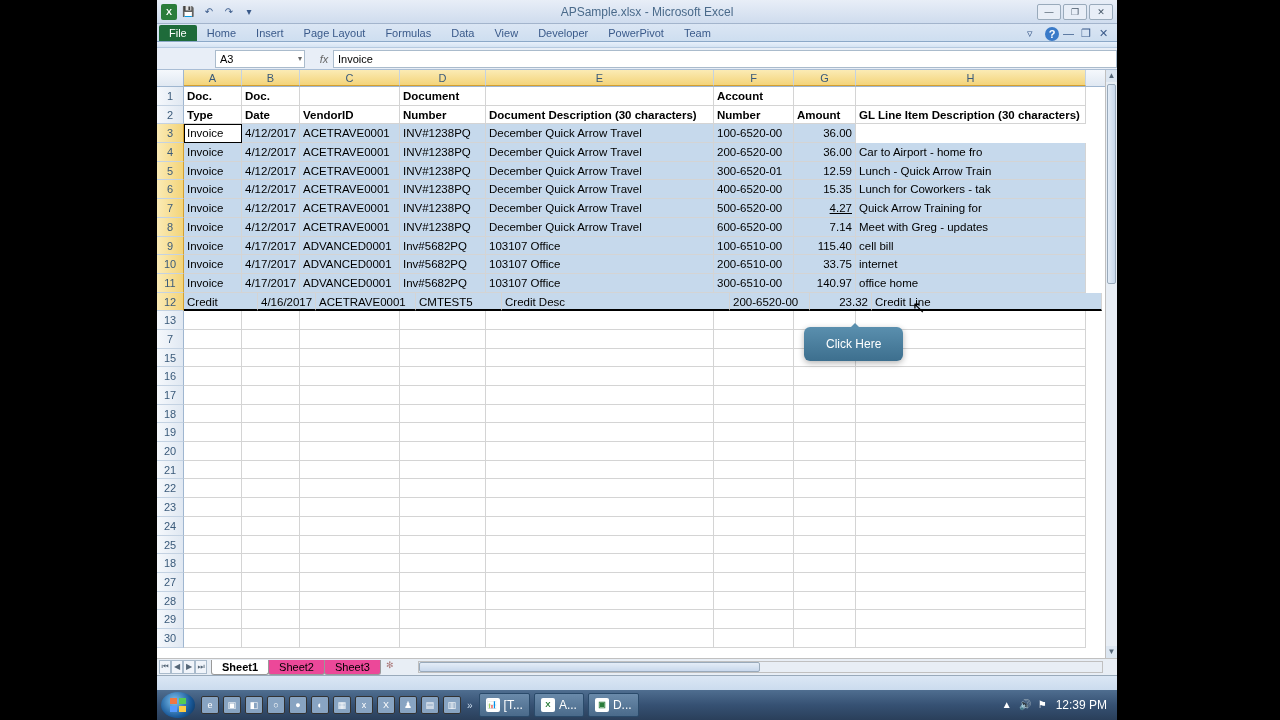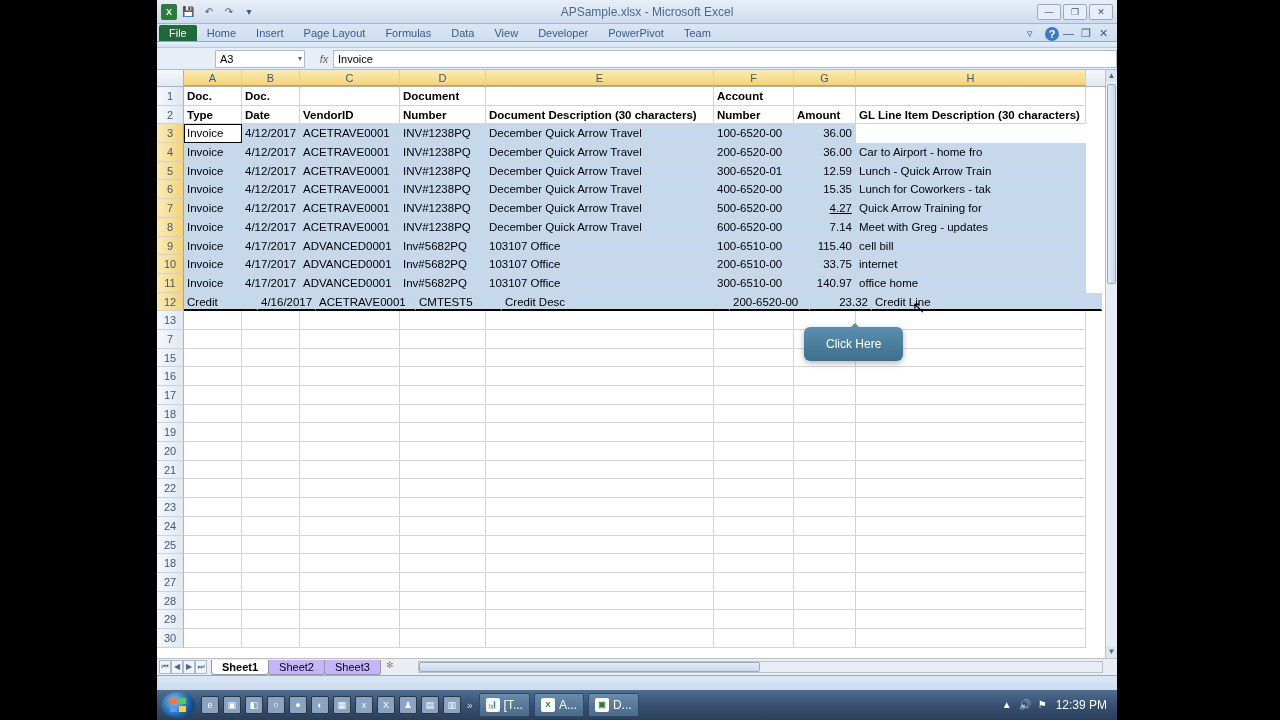--- a/index.html
+++ b/index.html
@@ -39,21 +39,21 @@
 .cell.active{background:#fff !important;outline:1px solid #000;outline-offset:-1px}
 .vscroll{position:absolute;top:0;right:0;width:12px;bottom:17px;background:#e8eef5;border-left:1px solid #c0c0c0}
 .vscroll .thumb{position:absolute;top:14px;left:1px;right:1px;height:200px;background:linear-gradient(90deg,#e4edf7,#c8d8ec);border:1px solid #9ab;border-radius:2px}
 .vscroll .btn{position:absolute;left:0;right:0;height:12px;background:#dce6f1;text-align:center;font-size:8px;color:#567;line-height:12px}
 .hscroll-row{position:absolute;bottom:0;left:0;right:0;height:17px;background:#e8eef5;display:flex;align-items:center;border-top:1px solid #c0c0c0}
 .sheet-nav{display:flex;margin-left:2px}
 .sheet-nav span{width:12px;height:14px;border:1px solid #abc;background:#f0f4fa;font-size:8px;text-align:center;line-height:12px;color:#567}
 .sheet-tabs{display:flex;margin-left:4px}
 .sheet-tab{padding:1px 10px;background:#fff;border:1px solid #999;border-top:none;font-size:11px;border-radius:0 0 3px 3px;margin-right:-1px}
 .sheet-tab.active{font-weight:bold;background:#fff}
-.sheet-tab.inactive{background:#c4b5fd}
+.sheet-tab.inactive{background:#ec4899}
 .new-sheet{width:16px;height:14px;margin-left:2px;font-size:9px;color:#a77;text-align:center}
 .hscroll-track{flex:1;margin:0 14px 0 20px;height:12px;background:#e8eef5;position:relative;border:1px solid #c0c0c0}
 .hscroll-track .thumb{position:absolute;left:0;top:0;bottom:0;width:50%;background:linear-gradient(#e4edf7,#c8d8ec);border:1px solid #9ab;border-radius:2px}
 .statusbar{height:20px;background:linear-gradient(#dbe7f5,#c5d7eb);border-top:1px solid #9ab}
 .callout{position:absolute;background:linear-gradient(#5a8fae,#3d6f8e);color:#fff;padding:10px 22px;border-radius:6px;font-size:12px;box-shadow:0 2px 6px rgba(0,0,0,.3)}
 .callout::before{content:"";position:absolute;top:-10px;left:45px;border:6px solid transparent;border-bottom-color:#5a8fae}
 .cursor{position:absolute;font-size:16px;color:#000;pointer-events:none}
 .taskbar{position:absolute;bottom:0;left:0;right:0;height:30px;background:linear-gradient(#4f6e90,#365173,#2a3f5a);display:flex;align-items:center;padding:0 4px}
 .start-orb{width:34px;height:26px;border-radius:50%;background:radial-gradient(circle at 40% 35%,#7fc3f0,#1a5a9a 60%,#072a50);margin-right:4px;display:flex;align-items:center;justify-content:center}
 .orb-flag{width:16px;height:14px;position:relative}

